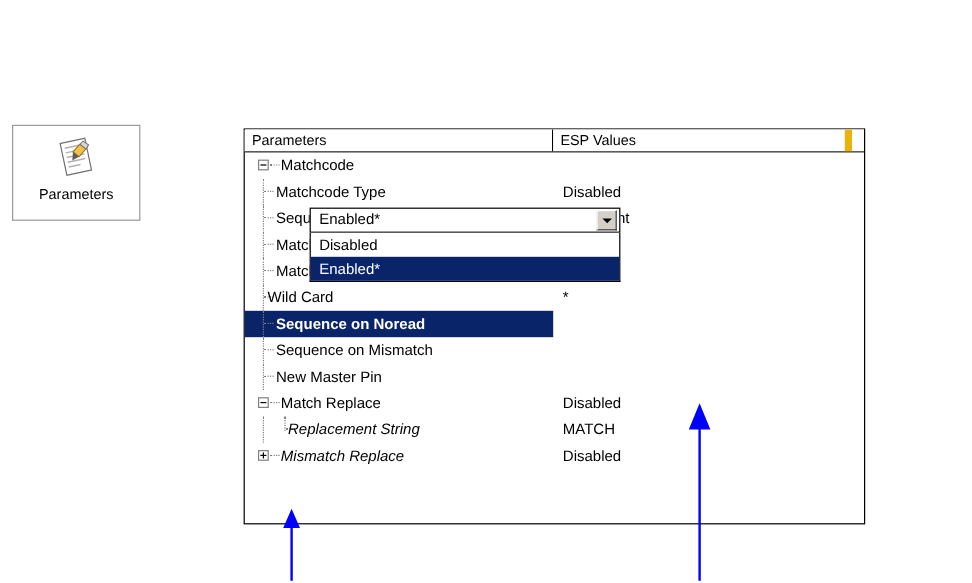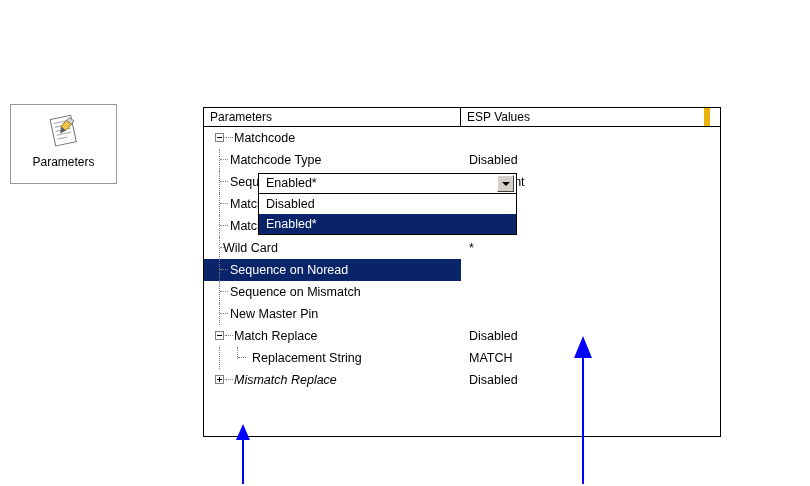--- a/index.html
+++ b/index.html
@@ -313,21 +313,21 @@
           <div class="vline" style="left: 15px; top: 0px; height: 22px;"></div>
           <div class="dash" style="left: 16px;"></div>
           <span class="name-text" style="left: 19px;">Wild Card</span>
         </div>
         <div class="cell-value">*</div>
       </div>
       <div class="row selected">
         <div class="cell-name">
           <div class="vline" style="left: 15px; top: 0px; height: 22px;"></div>
           <div class="dash" style="left: 16px;"></div>
-          <span class="name-text" style="left: 26px;">Sequence on Noread</span>
+          <span class="name-text" style="left: 26px; font-weight: bold;">Sequence on Noread</span>
         </div>
         <div class="cell-value"></div>
       </div>
       <div class="row">
         <div class="cell-name">
           <div class="vline" style="left: 15px; top: 0px; height: 22px;"></div>
           <div class="dash" style="left: 16px;"></div>
           <span class="name-text" style="left: 26px;">Sequence on Mismatch</span>
         </div>
         <div class="cell-value"></div>
@@ -346,21 +346,21 @@
           <div class="dash" style="left: 21px;"></div>
           <span class="name-text" style="left: 30px;">Match Replace</span>
         </div>
         <div class="cell-value">Disabled</div>
       </div>
       <div class="row">
         <div class="cell-name">
           <div class="vline" style="left: 15px; top: 0px; height: 22px;"></div>
           <div class="vline" style="left: 33px; top: 0px; height: 12px;"></div>
           <div class="dash" style="left: 34px;"></div>
-          <span class="name-text" style="left: 48px;">Replacement String</span>
+          <span class="name-text" style="left: 36px; font-style: italic;">Replacement String</span>
         </div>
         <div class="cell-value">MATCH</div>
       </div>
       <div class="row">
         <div class="cell-name">
           <div class="tree-box plus" style="left: 11px;"></div>
           <div class="dash" style="left: 21px;"></div>
           <span class="name-text" style="left: 30px; font-style: italic;">Mismatch Replace</span>
         </div>
         <div class="cell-value">Disabled</div>

